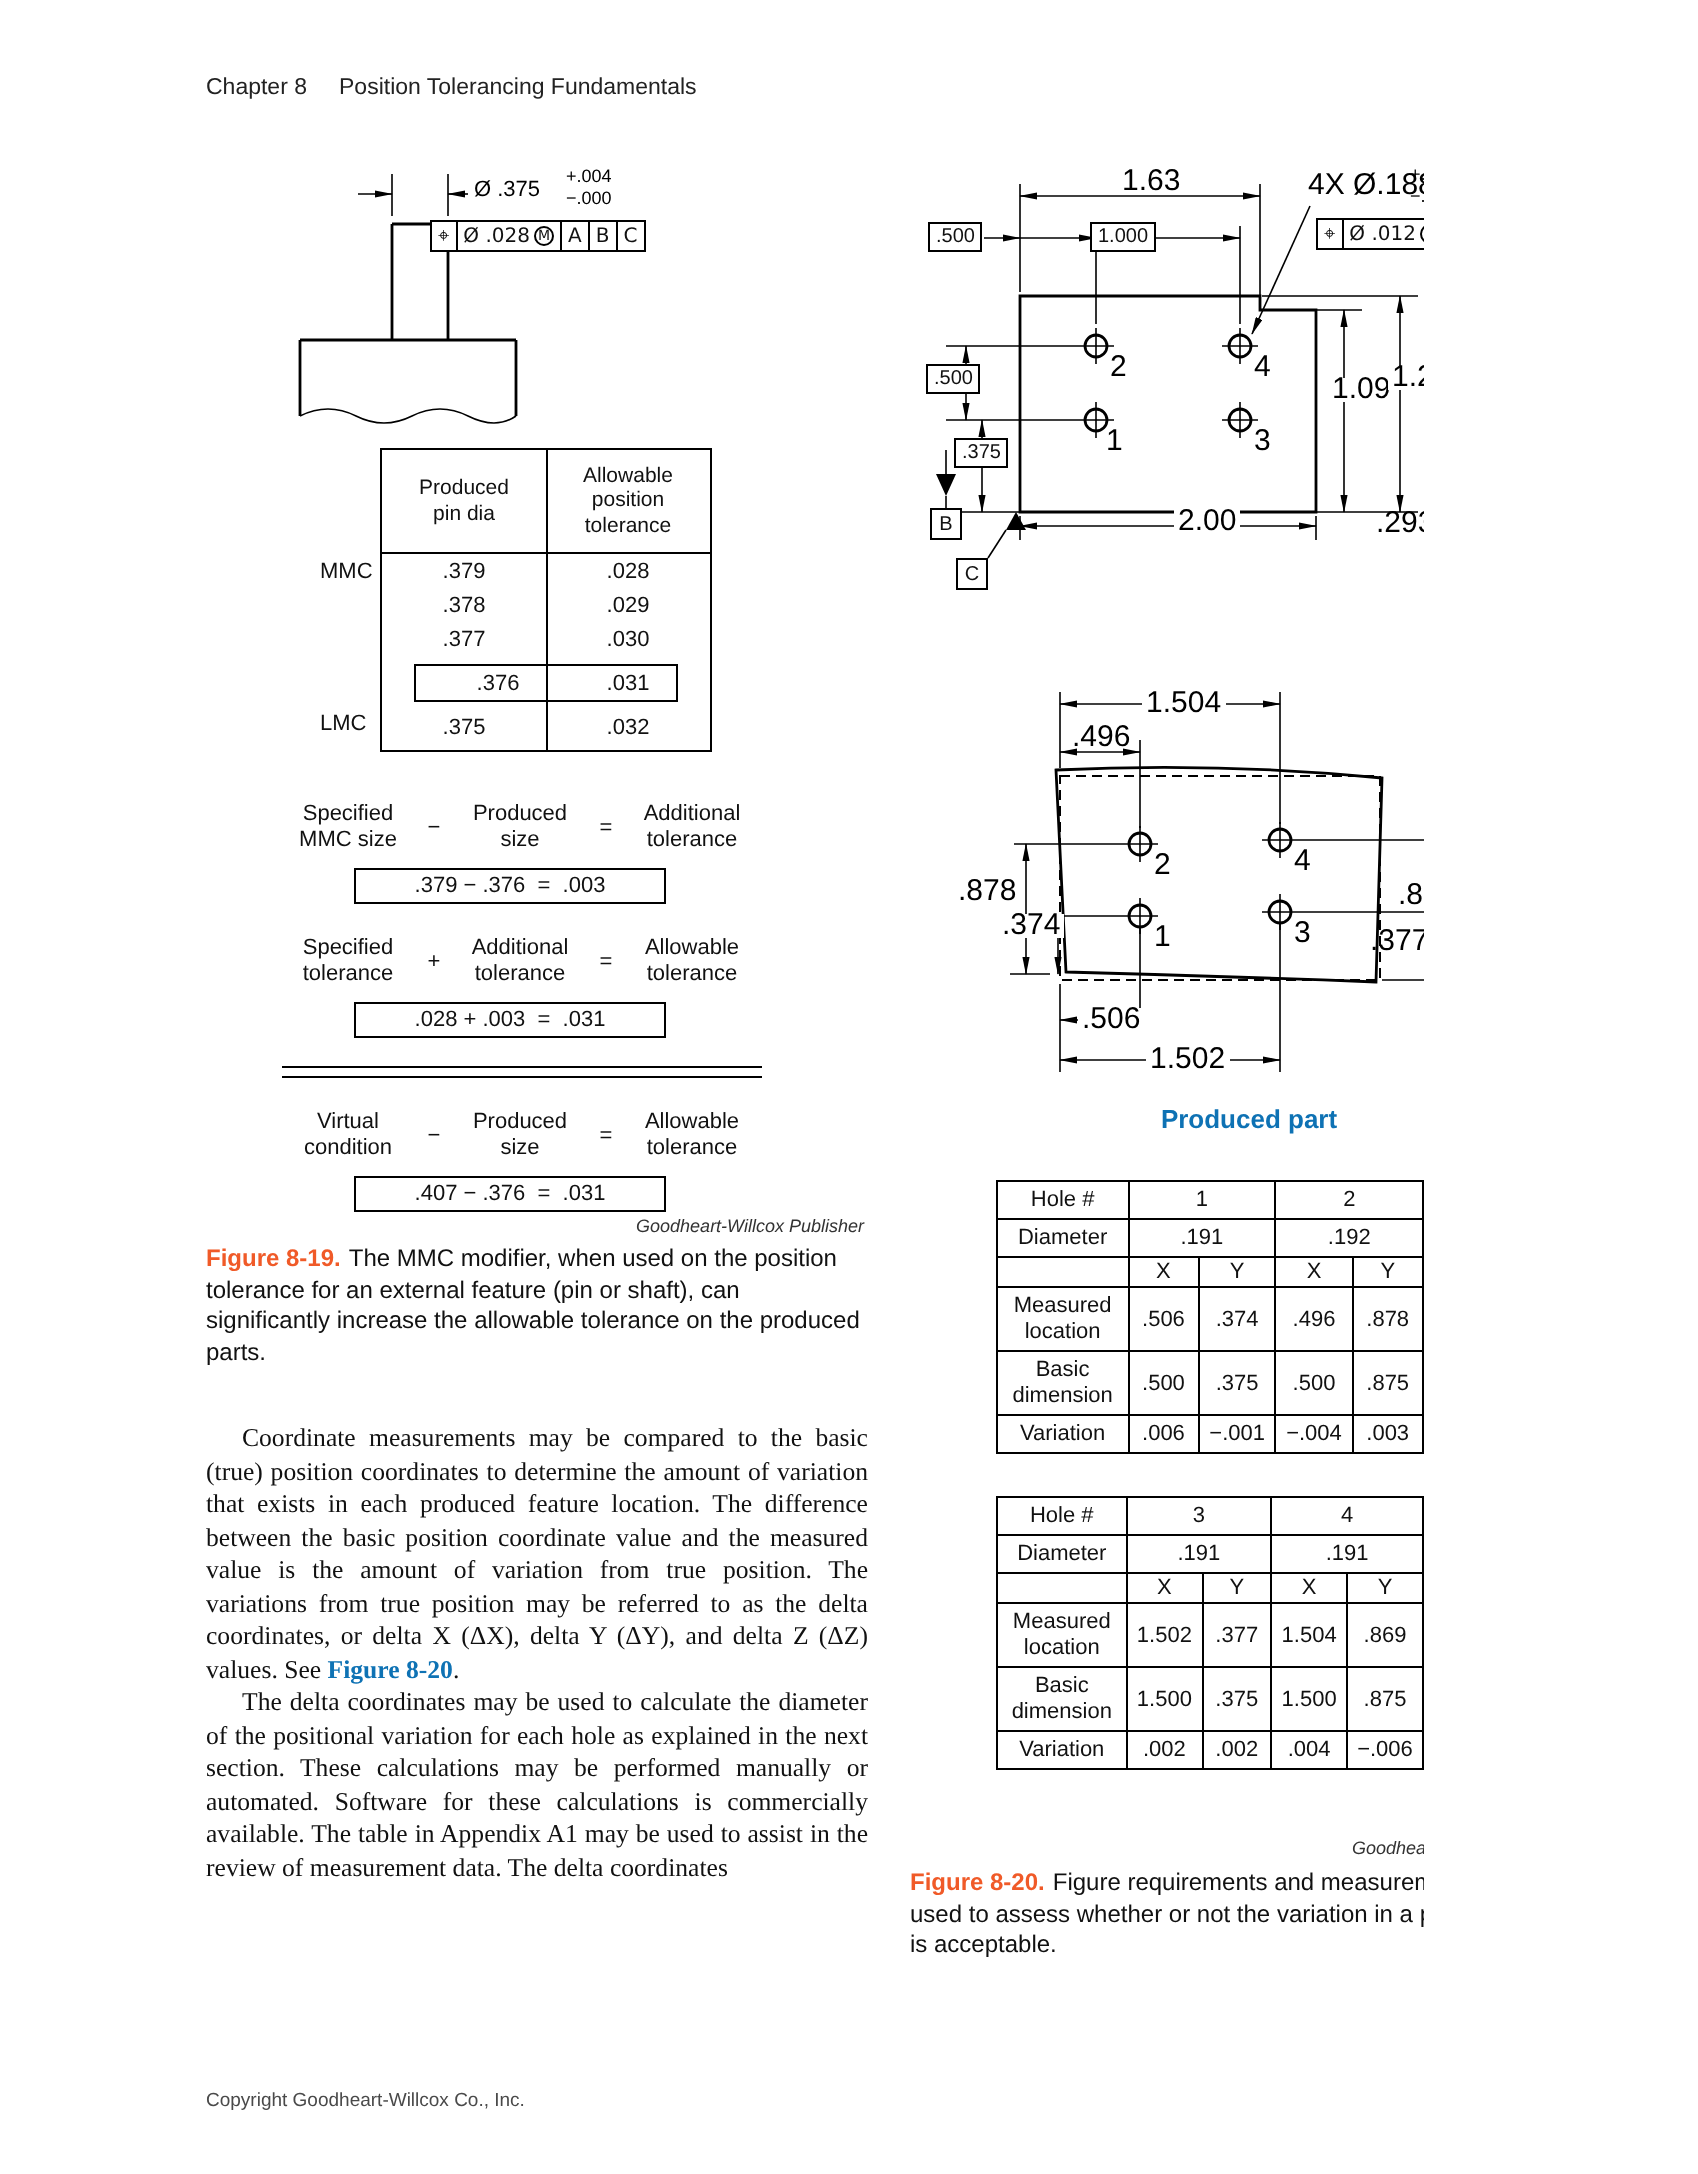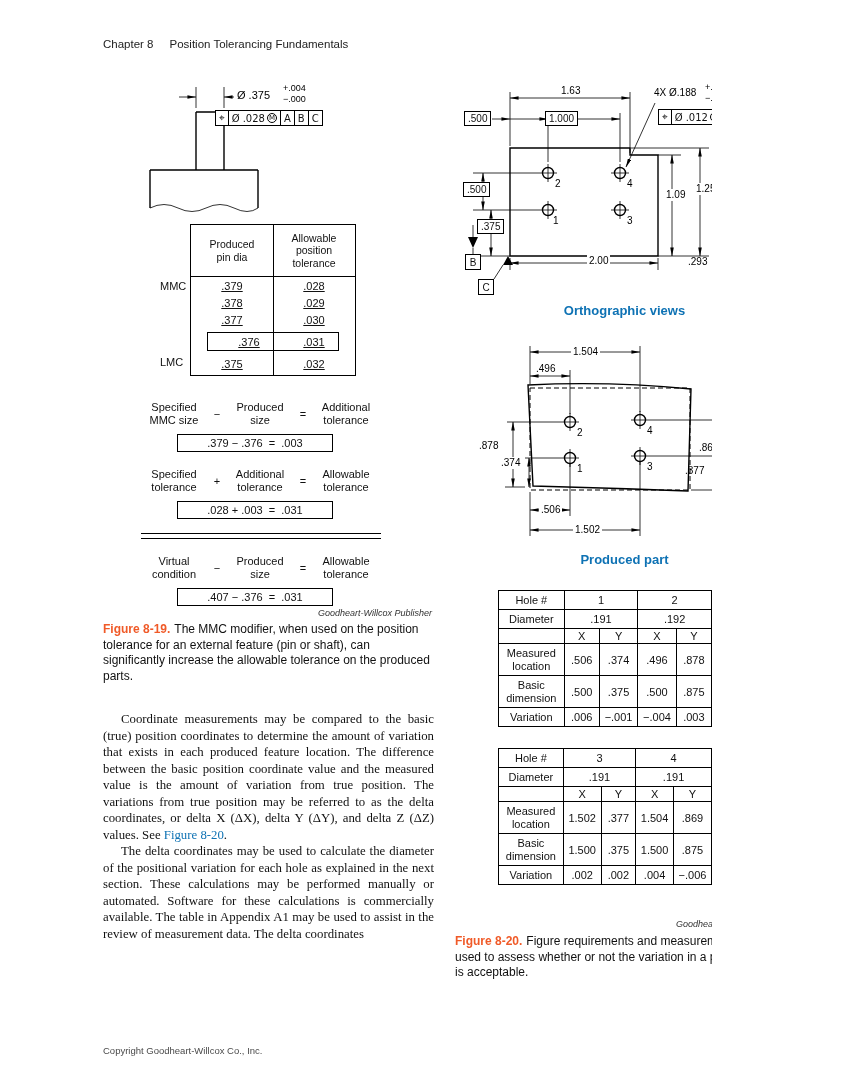--- a/index.html
+++ b/index.html
@@ -14,21 +14,21 @@
   .pagenum { font-weight:bold; font-size:12px; text-align:right; }
   .footer { font-size:9.5px; color:#4a4a4a; }
 
   
   .drawing { position:absolute; }
   .drawing svg { position:absolute; left:0; top:0; }
   .thin  { stroke:#000; stroke-width:0.8; fill:none; }
   .thick { stroke:#000; stroke-width:1.4; fill:none; }
   .dim   { stroke:#000; stroke-width:0.8; fill:none; }
   .dash  { stroke:#000; stroke-width:1; fill:none; stroke-dasharray:5 3; }
-  .lbl { position:absolute; font-size:10px; line-height:12px; white-space:nowrap; color:#000; }
+  .lbl { position:absolute; font-size:15px; line-height:12px; white-space:nowrap; color:#000; }
   .lbl.bgw { background:#fff; padding:0 2px; }
   .lbl.small { font-size:9px; line-height:10px; }
   .boxdim { position:absolute; border:1px solid #000; background:#fff; font-size:10px;
             line-height:13px; padding:0 3px; white-space:nowrap; }
   .datum { position:absolute; border:1px solid #000; background:#fff; width:16px; height:16px;
            font-size:10px; display:flex; align-items:center; justify-content:center; }
   .fcf { position:absolute; display:flex; border:1px solid #000; background:#fff; height:16px;
          font-size:10px; align-items:stretch; font-family:"DejaVu Sans", sans-serif; }
   .fcf > .fcf-cell { display:flex; align-items:center; justify-content:center;
          border-right:1px solid #000; padding:0 3px; }
@@ -41,21 +41,21 @@
   
   .pintable { position:absolute; display:flex; }
   .pinlabels { position:relative; width:30px; }
   .pinlabels .pl { position:absolute; left:0; font-size:11px; }
   .pinbox { position:relative; width:166px; border:1px solid #000; padding-bottom:3px; background:#fff; }
   .pindivider { position:absolute; left:82px; top:0; bottom:0; width:1px; background:#000; }
   .pinhrow { display:flex; border-bottom:1px solid #000; height:52px; align-items:center;
              text-align:center; font-size:10.5px; line-height:12.5px; }
   .pinhrow span:first-child { width:82px; }
   .pinhrow span:last-child { flex:1; }
-  .pinrow { display:flex; text-align:center; font-size:11px; height:17px; align-items:center;text-decoration:underline; }
+  .pinrow { display:flex; text-align:center; font-size:11px; height:17px; align-items:center; }
   .pinrow span:first-child { width:82px; }
   .pinrow span:last-child { flex:1; }
   .pinrow.hl { border:1px solid #000; margin:4px 16px; height:19px; }
 
   
   .eq { position:absolute; width:300px; font-size:11px; }
   .eq-row { display:flex; align-items:center; }
   .eq-term { width:66px; text-align:center; line-height:13px; }
   .eq-op { width:20px; text-align:center; }
   .eq-box { margin:7px 0 0 36px; width:156px; border:1px solid #000; text-align:center;
@@ -65,21 +65,21 @@
   
   .credit { font-style:italic; font-size:9px; color:#333; text-align:right; }
   .caption { font-size:12px; line-height:15.5px; color:#111; }
   .figlabel { color:var(--orange,#f05a28); font-weight:bold; margin-right:4px; }
   .bluehead { color:var(--blue,#0e72b4); font-weight:bold; font-size:13px; text-align:center; }
 
   
   .bodytext { font-family:"Liberation Serif", serif; font-size:12.8px; line-height:16.5px;
               text-align:justify; color:#111; }
   .bodytext p { text-indent:18px; margin:0; }
-  .figref { color:var(--blue,#0e72b4); font-weight:normal; text-decoration:none; cursor:pointer; }
+  .figref { color:var(--blue,#0e72b4); font-weight:bold; text-decoration:none; cursor:pointer; }
 
   
   .holetable { position:absolute; border-collapse:collapse; font-size:11px; text-align:center;
                background:#fff; }
   .holetable td { border:1px solid #000; padding:3px 2px; }
   .holetable td.lab { width:76px; }
   .holetable col.c { width:44px; }
   .holetable tr.xy td { padding:1px 2px; }
   .holetable td.pre { line-height:12.5px;margin-left:21px; }
 </style>
@@ -280,21 +280,20 @@
     </span>
     <span class="datum" style="left:10px;top:172px">B</span>
     <span class="datum" style="left:23px;top:197px">C</span>
     <span class="datum" style="left:270px;top:196px">A</span>
     <span class="lbl" style="left:100px;top:96px">2</span>
     <span class="lbl" style="left:172px;top:96px">4</span>
     <span class="lbl" style="left:98px;top:133px">1</span>
     <span class="lbl" style="left:172px;top:133px">3</span>
   </div>
 
-  <div class="abs bluehead" style="left:457px;top:303px;width:335px">Orthographic views</div>
 
   <div class="drawing" style="left:455px;top:332px;width:340px;height:212px">
     <svg viewBox="0 0 340 212" width="340" height="212">
 
       <rect class="dash" x="75" y="56" width="160" height="102"></rect>
       <path class="thick" d="M73,53 Q154,49 236,57 L233,159 Q154,156 78,154 Z"></path>
 
       <g class="thick">
         <circle cx="115" cy="90" r="5.5"></circle>
           <circle cx="185" cy="88" r="5.5"></circle>

